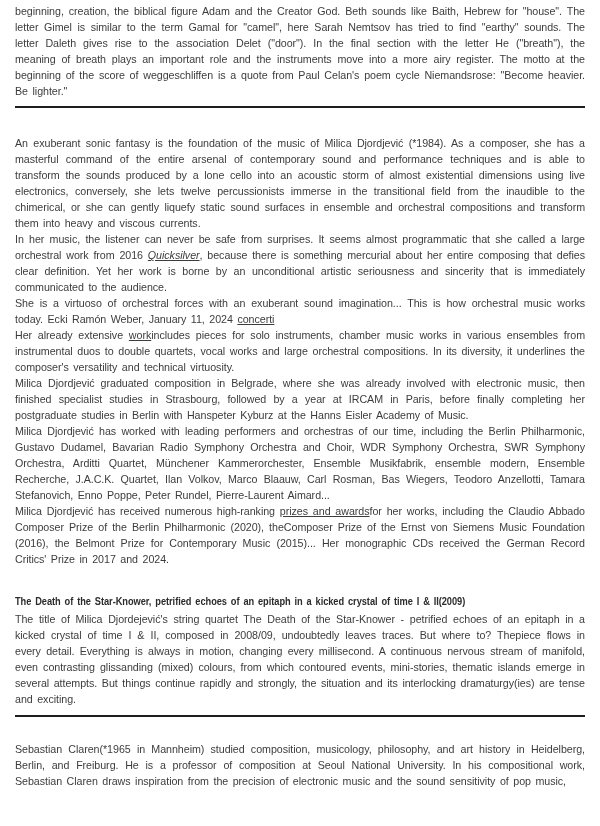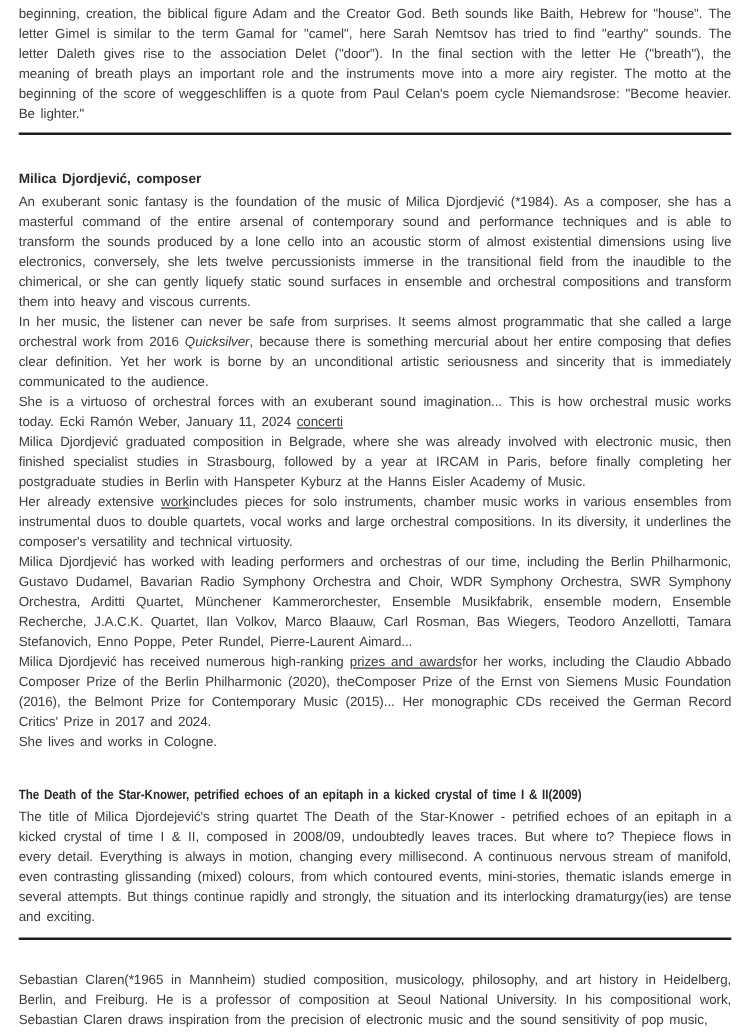--- a/index.html
+++ b/index.html
@@ -38,48 +38,46 @@
     border: 0;
     border-top: 2.5px solid #1e1e1e;
     margin: 7px 0 27px 0;
   }
   .rule-2 { margin: 8px 0 24px 0; }
   .link {
     color: inherit;
     text-decoration: underline;
     cursor: pointer;
   }
-  .italic { font-style: italic; }
+  .italic { font-style: italic; text-decoration: underline; }
 </style>
 </head>
 <body>
 
 <div class="page">
 
   <p class="para">beginning, creation, the biblical figure Adam and the Creator God. Beth sounds like Baith, Hebrew for "house". The letter Gimel is similar to the term Gamal for "camel", here Sarah Nemtsov has tried to find "earthy" sounds. The letter Daleth gives rise to the association Delet ("door"). In the final section with the letter He ("breath"), the meaning of breath plays an important role and the instruments move into a more airy register. The motto at the beginning of the score of weggeschliffen is a quote from Paul Celan's poem cycle Niemandsrose: "Become heavier. Be lighter."</p>
 
   <hr class="rule">
 
-  <div class="para heading">Milica Djordjević, composer</div>
 
   <p class="para">An exuberant sonic fantasy is the foundation of the music of Milica Djordjević (*1984). As a composer, she has a masterful command of the entire arsenal of contemporary sound and performance techniques and is able to transform the sounds produced by a lone cello into an acoustic storm of almost existential dimensions using live electronics, conversely, she lets twelve percussionists immerse in the transitional field from the inaudible to the chimerical, or she can gently liquefy static sound surfaces in ensemble and orchestral compositions and transform them into heavy and viscous currents.</p>
 
   <p class="para"><span>In her music, the listener can never be safe from surprises. It seems almost programmatic that she called a large orchestral work from 2016 </span><span class="italic">Quicksilver</span><span>, because there is something mercurial about her entire composing that defies clear definition. Yet her work is borne by an unconditional artistic seriousness and sincerity that is immediately communicated to the audience.</span></p>
 
   <p class="para"><span>She is a virtuoso of orchestral forces with an exuberant sound imagination... This is how orchestral music works today. Ecki Ramón Weber, January 11, 2024 </span><a class="link">concerti</a></p>
 
+  <p class="para"><span>Her already extensive </span><a class="link">work</a><span>includes pieces for solo instruments, chamber music works in various ensembles from instrumental duos to double quartets, vocal works and large orchestral compositions. In its diversity, it underlines the composer's versatility and technical virtuosity.</span></p>
+
   <p class="para">Milica Djordjević graduated composition in Belgrade, where she was already involved with electronic music, then finished specialist studies in Strasbourg, followed by a year at IRCAM in Paris, before finally completing her postgraduate studies in Berlin with Hanspeter Kyburz at the Hanns Eisler Academy of Music.</p>
-
-  <p class="para"><span>Her already extensive </span><a class="link">work</a><span>includes pieces for solo instruments, chamber music works in various ensembles from instrumental duos to double quartets, vocal works and large orchestral compositions. In its diversity, it underlines the composer's versatility and technical virtuosity.</span></p>
 
   <p class="para">Milica Djordjević has worked with leading performers and orchestras of our time, including the Berlin Philharmonic, Gustavo Dudamel, Bavarian Radio Symphony Orchestra and Choir, WDR Symphony Orchestra, SWR Symphony Orchestra, Arditti Quartet, Münchener Kammerorchester, Ensemble Musikfabrik, ensemble modern, Ensemble Recherche, J.A.C.K. Quartet, Ilan Volkov, Marco Blaauw, Carl Rosman, Bas Wiegers, Teodoro Anzellotti, Tamara Stefanovich, Enno Poppe, Peter Rundel, Pierre-Laurent Aimard...</p>
 
   <p class="para"><span>Milica Djordjević has received numerous high-ranking </span><a class="link">prizes and awards</a><span>for her works, including the Claudio Abbado Composer Prize of the Berlin Philharmonic (2020), theComposer Prize of the Ernst von Siemens Music Foundation (2016), the Belmont Prize for Contemporary Music (2015)... Her monographic CDs received the German Record Critics' Prize in 2017 and 2024.</span></p>
 
-  <p class="para">She lives and works in Cologne.</p>
 
   <div class="para heading heading-long">The Death of the Star-Knower, petrified echoes of an epitaph in a kicked crystal of time I &amp; II(2009)</div>
 
   <p class="para">The title of Milica Djordejević's string quartet The Death of the Star-Knower - petrified echoes of an epitaph in a kicked crystal of time I &amp; II, composed in 2008/09, undoubtedly leaves traces. But where to? Thepiece flows in every detail. Everything is always in motion, changing every millisecond. A continuous nervous stream of manifold, even contrasting glissanding (mixed) colours, from which contoured events, mini-stories, thematic islands emerge in several attempts. But things continue rapidly and strongly, the situation and its interlocking dramaturgy(ies) are tense and exciting.</p>
 
   <hr class="rule rule-2">
 
 
   <p class="para">Sebastian Claren(*1965 in Mannheim) studied composition, musicology, philosophy, and art history in Heidelberg, Berlin, and Freiburg. He is a professor of composition at Seoul National University. In his compositional work, Sebastian Claren draws inspiration from the precision of electronic music and the sound sensitivity of pop music,</p>
 

